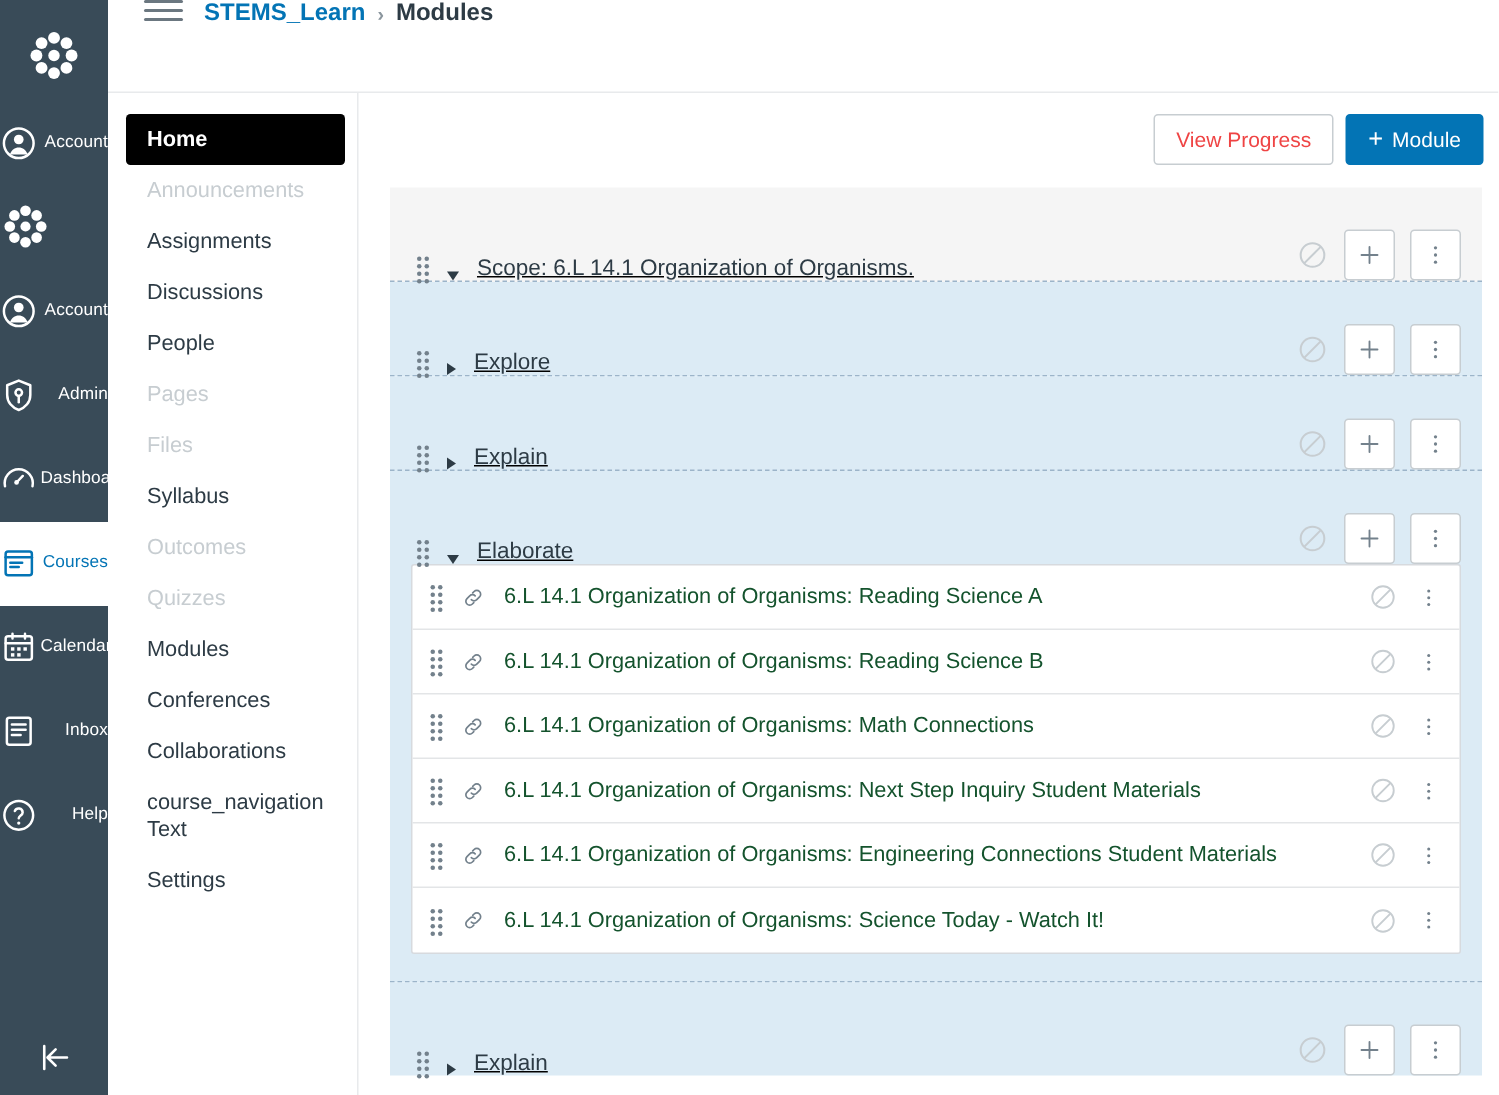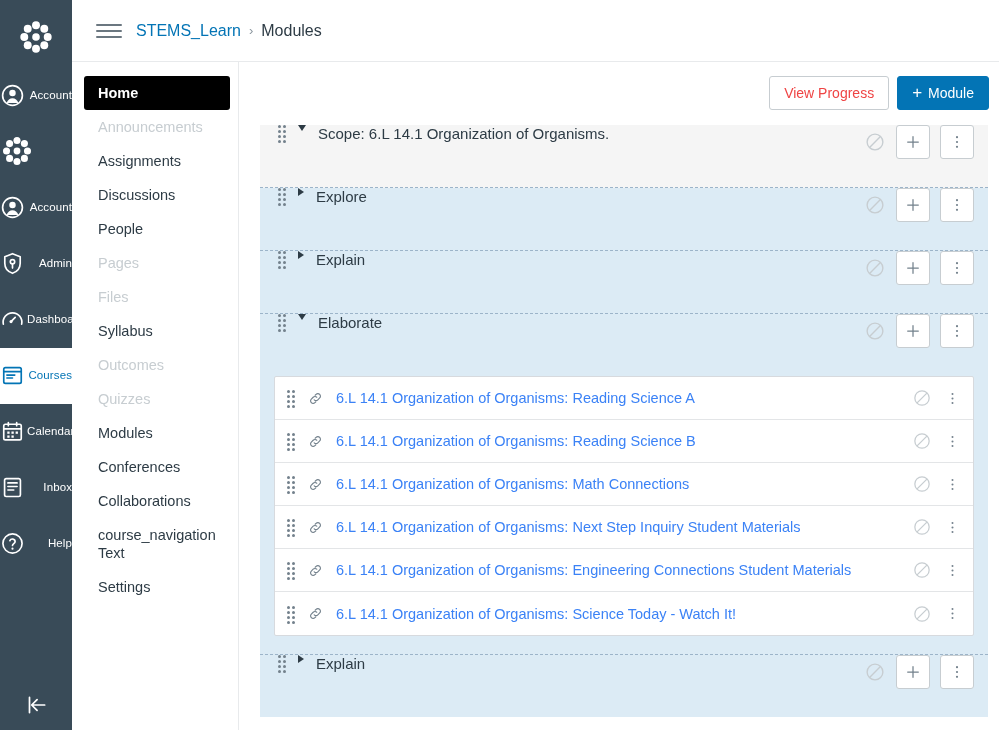--- a/index.html
+++ b/index.html
@@ -29,22 +29,22 @@
   .gn-collapse {
     position: absolute; bottom: 0; left: 0; width: 72px; height: 50px;
     display: flex; align-items: center; justify-content: center;
     background: #394B58; color: #fff;
   }
 
   
   .main { flex: 1 1 auto; height: 730px; display: flex; flex-direction: column; background:#fff; }
 
   .breadcrumb-bar {
-    height: 62px; flex: 0 0 62px; display: flex; align-items: center;
-    padding: 0 0 0 24px; gap: 14px; border-bottom: 1px solid #e8eaec; background:#fff;
+    height: 62px; flex: 0 0 62px; display: flex; align-items: flex-start;
+    padding: 0 0 0 24px; gap: 14px; border-bottom: 1px solid #e8eaec; background:#fff;font-weight:bold;
   }
   .hamburger { display:flex; flex-direction: column; gap:4px; width:26px; cursor:pointer; }
   .hamburger i { display:block; height: 2px; background:#6B7780; border-radius:1px; }
   .crumbs { display:flex; align-items:center; gap:8px; font-size: 16px; }
   .crumb-link { color:#0374B5; text-decoration:none; }
   .crumb-sep { color:#8B969E; font-size: 13px; }
   .crumb-current { color:#2D3B45; }
 
   .body-row { flex: 1 1 auto; display:flex; min-height:0; }
 
@@ -74,21 +74,21 @@
   }
   .btn-primary .plus { font-size: 17px; line-height: 14px; font-weight: 300; }
 
   .modules { border: 1px solid transparent; }
   .module { border-bottom: 1px dashed #9CB4C9; }
   .module:last-child { border-bottom: none; }
   .module.tone-grey { background: #F5F5F5; }
   .module.tone-blue { background: #DCEBF5; }
 
   .mod-header {
-    display:flex; align-items:flex-start; height: 62px; padding: 0 14px 0 18px; gap: 8px;
+    display:flex; align-items:flex-end; height: 62px; padding: 0 14px 0 18px; gap: 8px; text-decoration: underline;
   }
   .drag-dots { width: 8px; height: 16px; display:flex; flex-wrap: wrap; gap:2px; flex: 0 0 8px; cursor: grab; }
   .drag-dots i { width:3px; height:3px; background:#73818C; border-radius:50%; display:block; }
   .tri { width:0; height:0; flex: 0 0 auto; margin: 0 4px; cursor:pointer; }
   .tri.down { border-left:4.5px solid transparent; border-right:4.5px solid transparent; border-top:6px solid #2D3B45; }
   .tri.right { border-top:4.5px solid transparent; border-bottom:4.5px solid transparent; border-left:6px solid #2D3B45; }
   .mod-title { font-size: 15px; color:#2D3B45; font-weight: 500; flex: 1 1 auto; }
   .mod-actions { display:flex; align-items:center; gap: 10px; }
   .icon-btn {
     width: 34px; height: 34px; border: 1px solid #C7CDD1; border-radius: 3px; background:#fff;
@@ -96,21 +96,21 @@
   }
   .icon-plain { display:flex; align-items:center; justify-content:center; cursor:pointer; background:none; border:none; }
 
   .mod-items { padding: 0 14px 18px 14px; }
   .items-box { border:1px solid #D7DADE; background:#fff; border-radius: 2px; }
   .item-row {
     display:flex; align-items:center; height: 43px; padding: 0 12px 0 12px; gap: 12px;
     border-bottom: 1px solid #E3E5E7;
   }
   .item-row:last-child { border-bottom: none; }
-  .item-title { font-size: 14.5px; color:#3b82f6; flex: 1 1 auto; }
+  .item-title { font-size: 14.5px; color:#14532d; flex: 1 1 auto; }
   .item-actions { display:flex; align-items:center; gap: 12px; }
 
   svg { display:block; }
 </style>
 </head>
 <body>
 
 <div id="app">
 
   <nav class="globalnav" id="globalnav">

